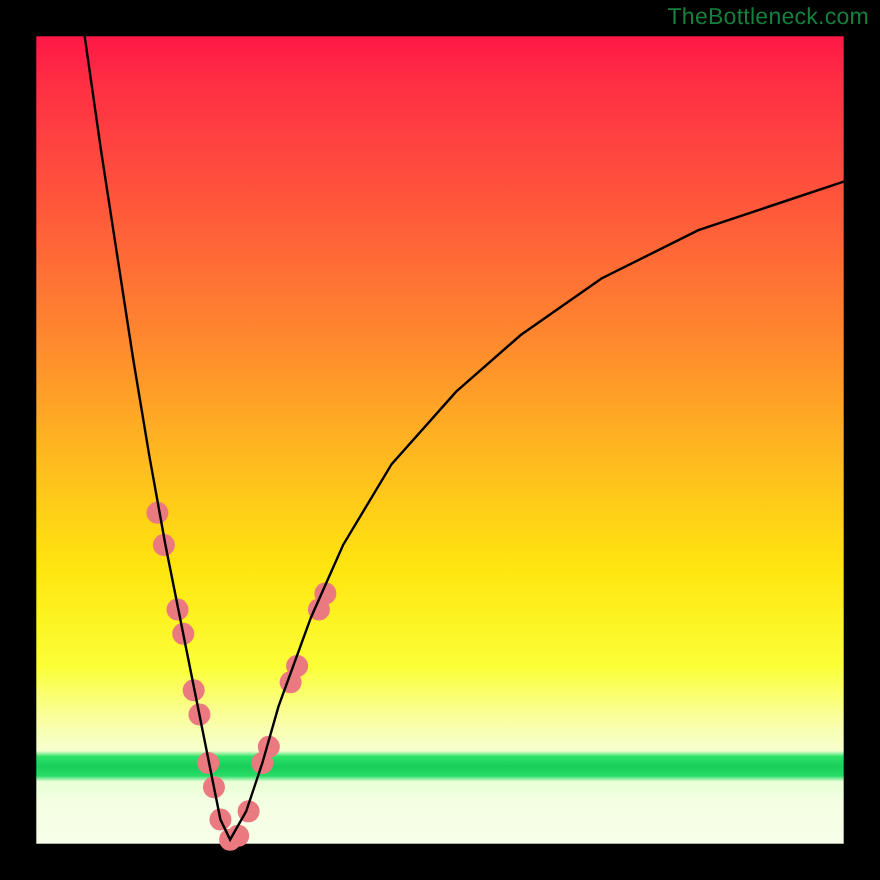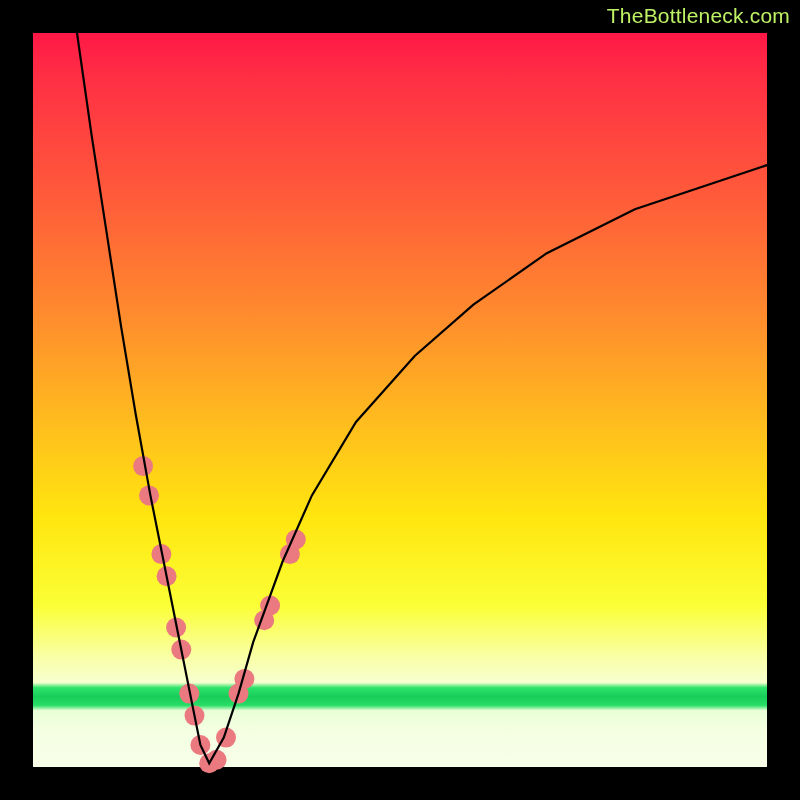--- a/index.html
+++ b/index.html
@@ -46,21 +46,21 @@
   svg.curve {
     position: absolute;
     left: 0; top: 0;
     width: 734px; height: 734px;
     overflow: visible;
   }
   .watermark {
     position: absolute;
     top: 4px;
     right: 10px;
-    color: #bef264;
+    color: #15803d;
     font-size: 21px;
     font-weight: 500;
     letter-spacing: 0.2px;
     user-select: none;
   }
 </style>
 </head>
 <body>
 
 <div class="frame">

